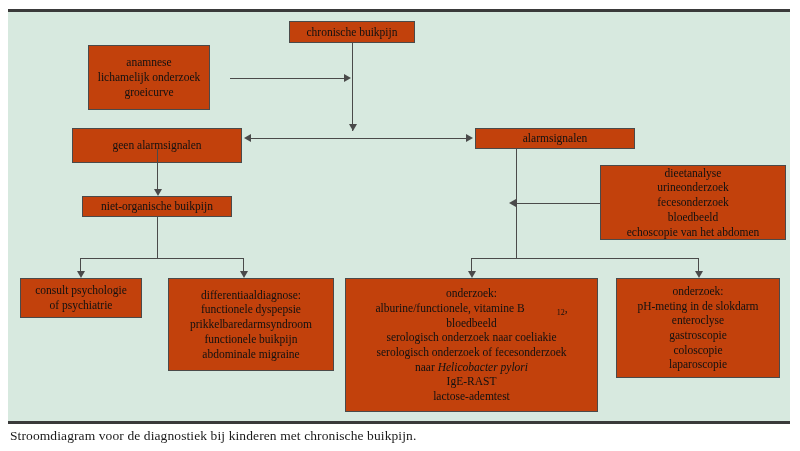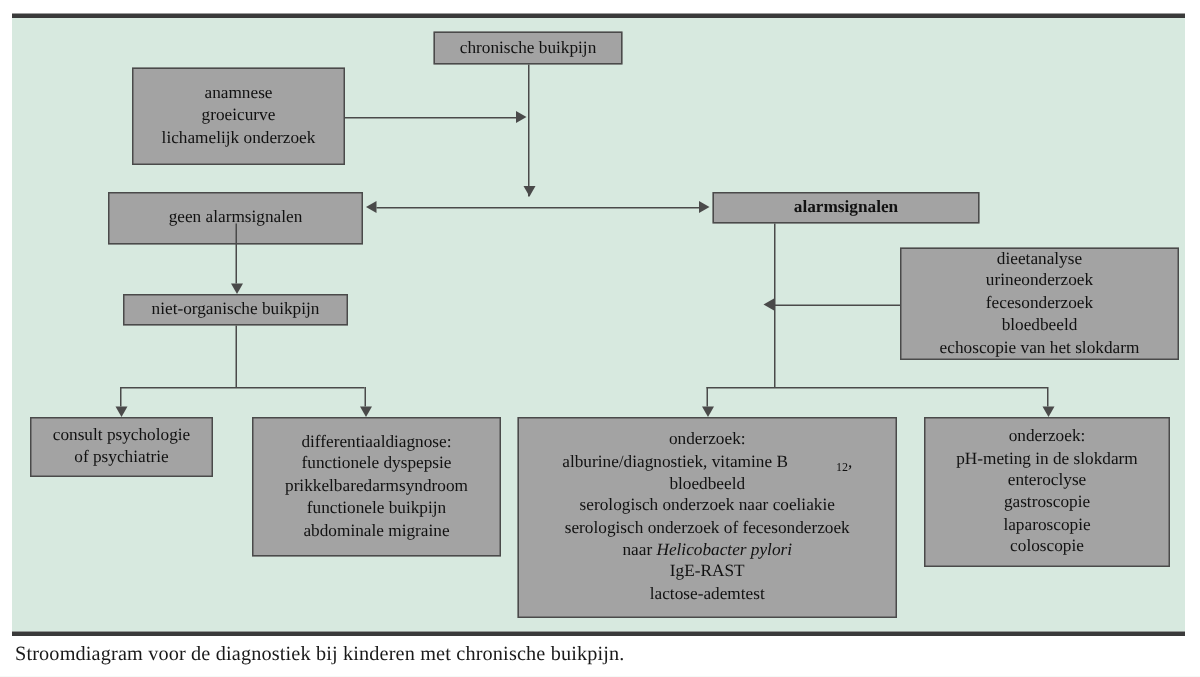--- a/index.html
+++ b/index.html
@@ -36,21 +36,21 @@
     top: 12px;
     width: 782px;
     height: 409px;
     background: #d7e9df;
   }
 
   
   .node {
     position: absolute;
     box-sizing: border-box;
-    background: #a3a3a3;
+    background: #c2410c;
     border: 1px solid #4a4a4a;
     display: flex;
     align-items: center;
     justify-content: center;
     text-align: center;
     color: #111111;
     font-size: 11.5px;
     line-height: 1.28;
     padding: 2px 4px;
   }
@@ -109,47 +109,47 @@
 <div id="figure">
 
   <div class="rule top"></div>
 
   <div id="panel">
 
     <div class="node" style="left:281px; top:9px; width:126px; height:22px;">
       <span class="inner">chronische buikpijn</span>
     </div>
 
-    <div class="node" style="left:80px; top:33px; width:142px; height:65px;justify-content:center;">
+    <div class="node" style="left:80px; top:33px; width:122px; height:65px;justify-content:center;">
       <div class="inner">
         <div>anamnese</div>
+        <div>lichamelijk onderzoek</div>
         <div>groeicurve</div>
-        <div>lichamelijk onderzoek</div>
       </div>
     </div>
 
     <div class="node" style="left:64px; top:116px; width:170px; height:35px;justify-content:flex-end;">
       <span class="inner">geen alarmsignalen</span>
     </div>
 
-    <div class="node" style="left:467px; top:116px; width:178px; height:21px;font-weight:bold;">
+    <div class="node" style="left:467px; top:116px; width:160px; height:21px;">
       <span class="inner">alarmsignalen</span>
     </div>
 
     <div class="node" style="left:74px; top:184px; width:150px; height:21px;align-items:flex-end;">
       <span class="inner">niet-organische buikpijn</span>
     </div>
 
     <div class="node" style="left:592px; top:153px; width:186px; height:75px;">
       <div class="inner">
         <div>dieetanalyse</div>
         <div>urineonderzoek</div>
         <div>fecesonderzoek</div>
         <div>bloedbeeld</div>
-        <div>echoscopie van het slokdarm</div>
+        <div>echoscopie van het abdomen</div>
       </div>
     </div>
 
     <div class="node" style="left:12px; top:266px; width:122px; height:40px;">
       <div class="inner">
         <div>consult psychologie</div>
         <div>of psychiatrie</div>
       </div>
     </div>
 
@@ -160,41 +160,41 @@
         <div>prikkelbaredarmsyndroom</div>
         <div>functionele buikpijn</div>
         <div>abdominale migraine</div>
       </div>
     </div>
 
     <div class="node" style="left:337px; top:266px; width:253px; height:134px;">
       <div class="inner">
         <div>onderzoek:</div>
         <div>
-          <span>alburine/diagnostiek, vitamine B</span><sub>12</sub><span>,</span>
+          <span>alburine/functionele, vitamine B</span><sub>12</sub><span>,</span>
         </div>
         <div>bloedbeeld</div>
         <div>serologisch onderzoek naar coeliakie</div>
         <div>serologisch onderzoek of fecesonderzoek</div>
         <div>
           <span>naar </span><i>Helicobacter pylori</i>
         </div>
         <div>IgE-RAST</div>
         <div>lactose-ademtest</div>
       </div>
     </div>
 
     <div class="node" style="left:608px; top:266px; width:164px; height:100px;">
       <div class="inner">
         <div>onderzoek:</div>
         <div>pH-meting in de slokdarm</div>
         <div>enteroclyse</div>
         <div>gastroscopie</div>
+        <div>coloscopie</div>
         <div>laparoscopie</div>
-        <div>coloscopie</div>
       </div>
     </div>
 
     <div class="vline" style="left:344px; top:31px; height:88px;"></div>
     <div class="arrow down" style="left:341px; top:112px;"></div>
 
     <div class="hline" style="left:222px; top:66px; width:114px;"></div>
     <div class="arrow right" style="left:336px; top:62px;"></div>
 
     <div class="hline" style="left:243px; top:126px; width:101px;"></div>

